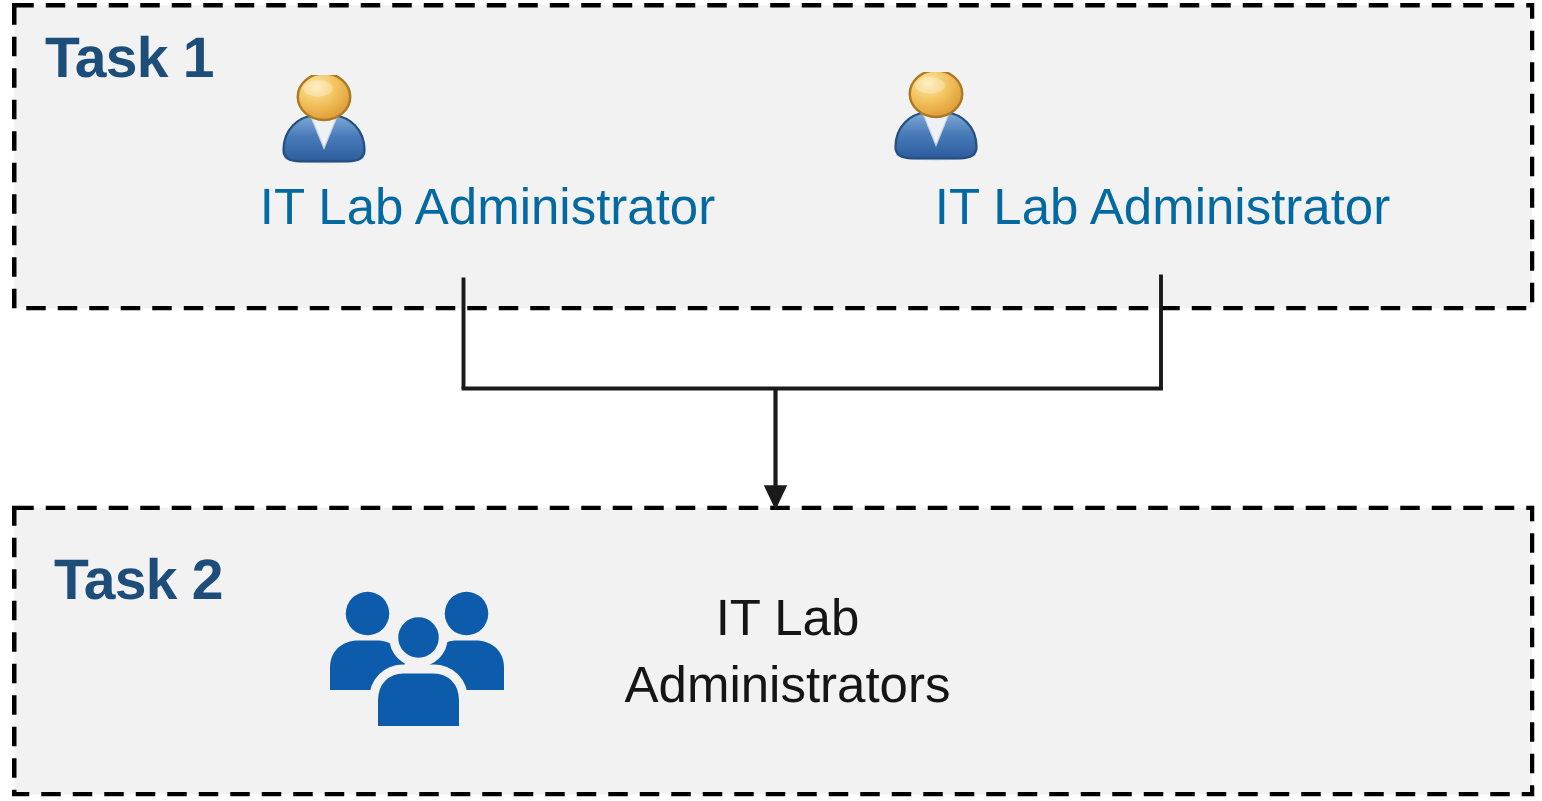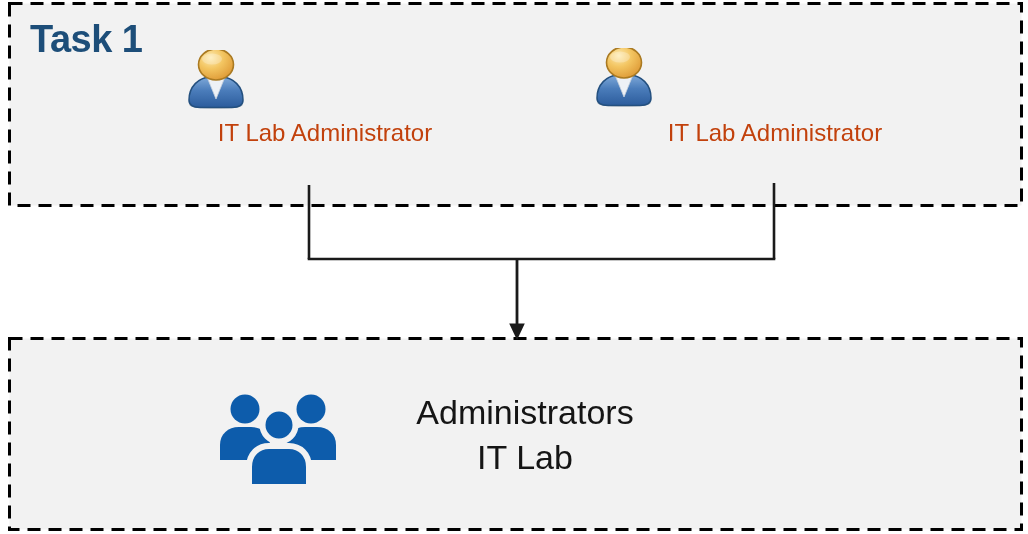--- a/index.html
+++ b/index.html
@@ -24,22 +24,22 @@
     letter-spacing: -0.5px;
     white-space: nowrap;
   }
   .person-name {
     font-size: 33px;
     color: #151515;
     text-align: center;
     white-space: nowrap;
   }
   .person-role {
-    font-size: 24px;
-    color: #c2410c;
+    font-size: 34px;
+    color: #0369a1;
     text-align: center;
     white-space: nowrap;
   }
   .group-name {
     font-size: 34px;
     color: #151515;
     text-align: center;
     line-height: 45px;
   }
   .group-name span { display: block; }
@@ -105,34 +105,35 @@
     <path d="M517,259 L517,326" stroke="#1a1a1a" stroke-width="2.8" fill="none"></path>
     <polygon points="517,340 509.2,323.5 524.8,323.5" fill="#1a1a1a"></polygon>
   </svg>
 
   <div class="abs" style="left:8px; top:337px; width:1015px; height:194px;">
     <svg class="task-box-svg" width="1015" height="194">
       <rect x="1.5" y="1.5" width="1012" height="191" fill="#f2f2f2" stroke="#000000" stroke-width="3" stroke-dasharray="13 8"></rect>
     </svg>
   </div>
 
+  <div class="abs task-label" style="left:36px; top:366px;">Task 2</div>
 
   <div class="abs" style="left:218px; top:388px; width:120px; height:96px;">
     <svg viewBox="0 0 120 96" width="120" height="96">
       <g fill="#0d5cab">
         <circle cx="27" cy="21" r="14.5"></circle>
         <path d="M2,72 L2,57 C2,46 10,39 21,39 L33,39 C44,39 52,46 52,57 L52,72 Z"></path>
         <circle cx="93" cy="21" r="14.5"></circle>
         <path d="M68,72 L68,57 C68,46 76,39 87,39 L99,39 C110,39 118,46 118,57 L118,72 Z"></path>
       </g>
       <g fill="#0d5cab" stroke="#f2f2f2" stroke-width="6">
         <circle cx="61" cy="37" r="16.5"></circle>
         <path d="M31,100 L31,79 C31,66 40,58 51,58 L71,58 C82,58 91,66 91,79 L91,100 Z"></path>
       </g>
     </svg>
   </div>
 
   <div class="abs group-name" style="left:380px; top:390px; width:290px;">
+    <span>IT Lab</span>
     <span>Administrators</span>
-    <span>IT Lab</span>
   </div>
 
 </div>
 
 </body></html>

